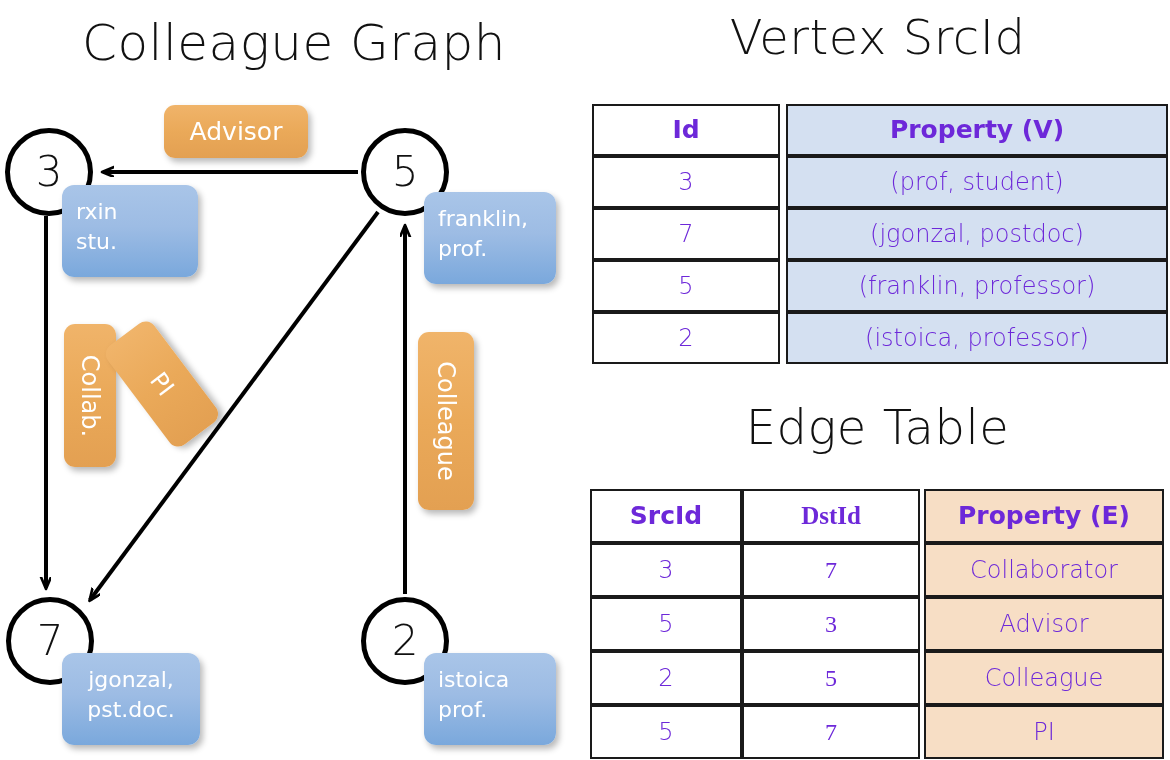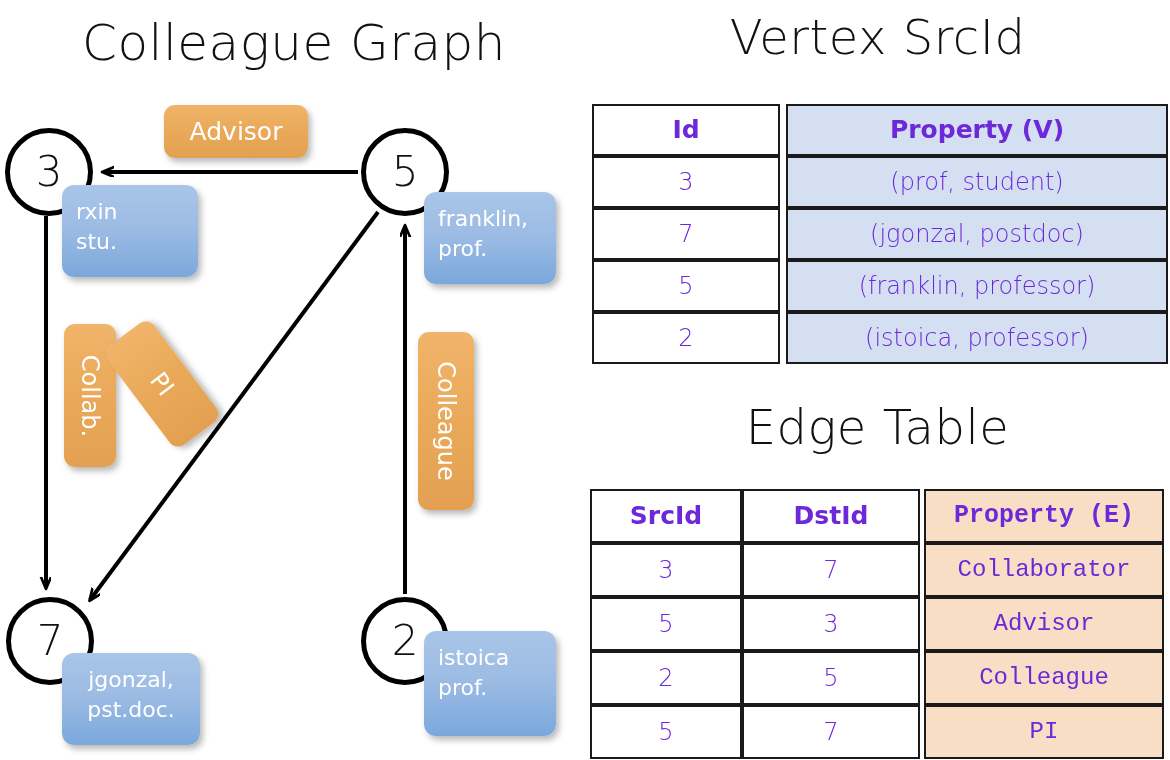--- a/index.html
+++ b/index.html
@@ -92,21 +92,21 @@
     font-weight: 400;
     font-size: 22px;
     line-height: 30px;
     padding: 12px 14px;
     box-sizing: border-box;
     z-index: 8;
   }
   #prop-rxin     { left: 62px;  top: 185px; width: 136px; height: 92px; }
   #prop-franklin { left: 424px; top: 192px; width: 132px; height: 92px; }
   #prop-jgonzal  { left: 62px;  top: 653px; width: 138px; height: 92px; text-align: center; }
-  #prop-istoica  { left: 424px; top: 631px; width: 132px; height: 105px; }
+  #prop-istoica  { left: 424px; top: 653px; width: 132px; height: 92px; }
 
   
   .label-box {
     position: absolute;
     border-radius: 11px;
     background: linear-gradient(to bottom, #f0b46a 0%, #eaa959 50%, #e3a052 100%);
     box-shadow: 3px 4px 6px rgba(0,0,0,0.28);
     color: #ffffff;
     font-family: "DejaVu Sans", sans-serif;
     font-weight: 400;
@@ -177,22 +177,22 @@
 
   
   #vertex-table { left: 592px; top: 104px; }
   #vertex-table .c-id   { width: 188px; height: 52px; }
   #vertex-table .c-prop { width: 382px; height: 52px; }
   #vertex-table .spacer { width: 6px; border: 0; background: transparent; }
 
   
   #edge-table { left: 590px; top: 489px; }
   #edge-table .c-src  { width: 152px; height: 54px; margin-top: 40px; }
-  #edge-table .c-dst  { width: 178px; height: 54px; }
-  #edge-table .c-prop { width: 240px; height: 54px; font-family: Liberation Mono, monospace; }
+  #edge-table .c-dst  { width: 178px; height: 54px; font-family: Liberation Serif, serif; }
+  #edge-table .c-prop { width: 240px; height: 54px; }
   #edge-table .spacer { width: 4px; border: 0; background: transparent; }
 </style>
 </head>
 <body>
 
 <div class="title" id="title-property-graph">Colleague Graph</div>
 <div class="title" id="title-vertex-table">Vertex SrcId</div>
 <div class="title" id="title-edge-table">Edge Table</div>
 
 <div id="graph-panel">

